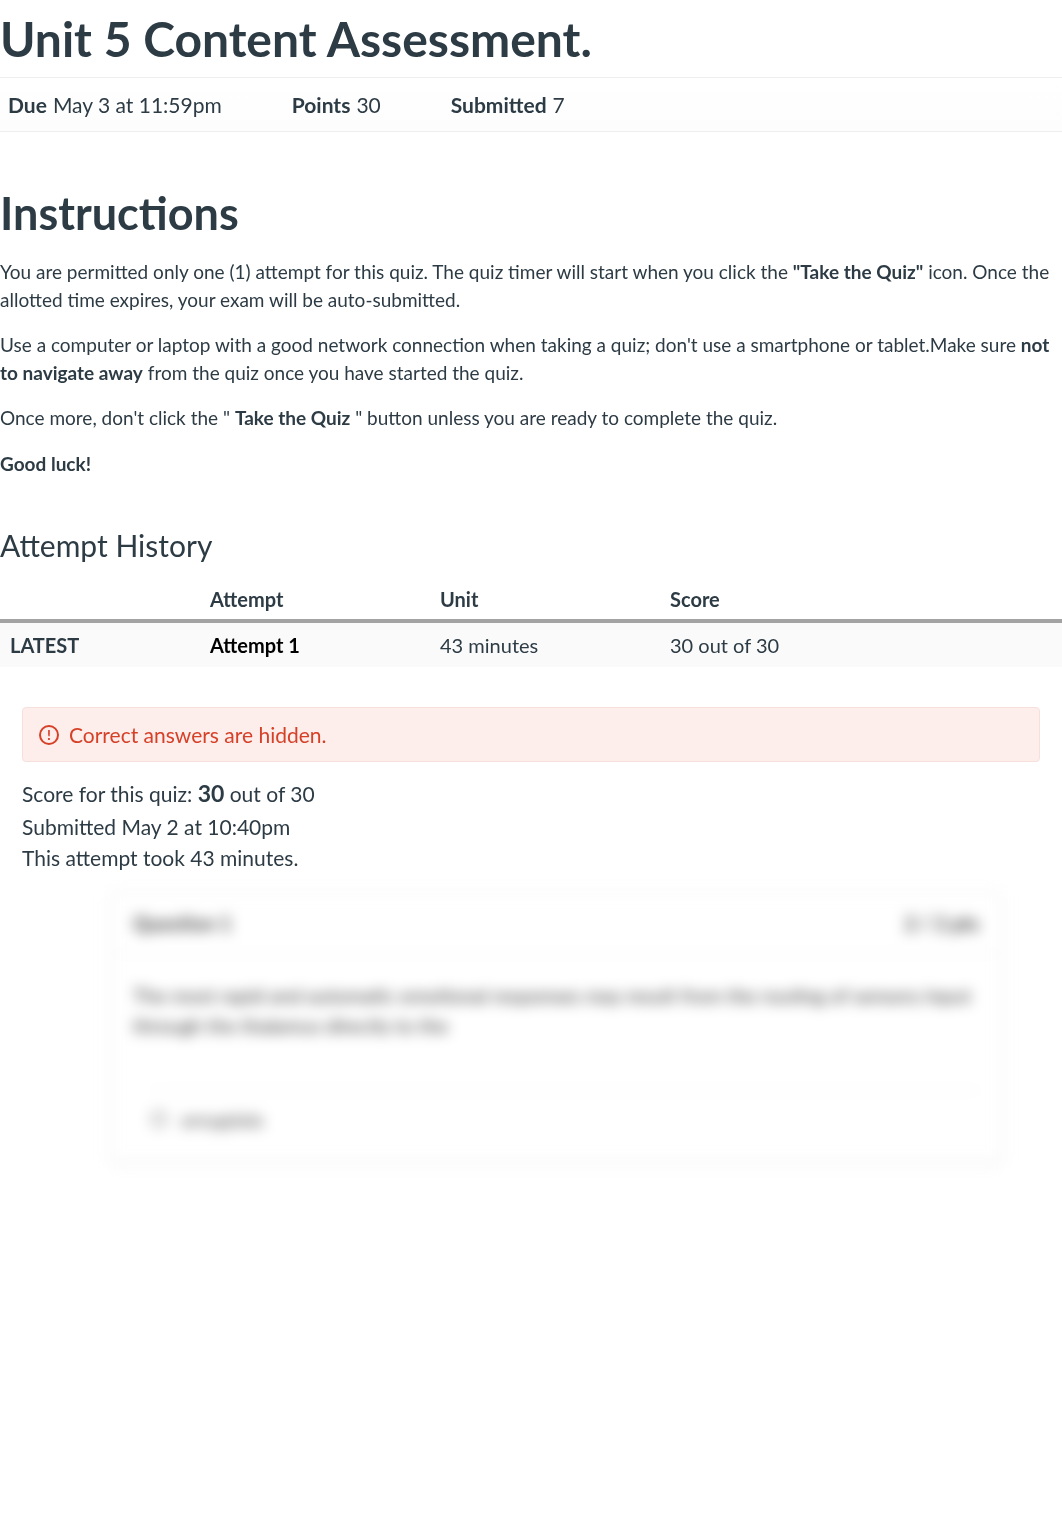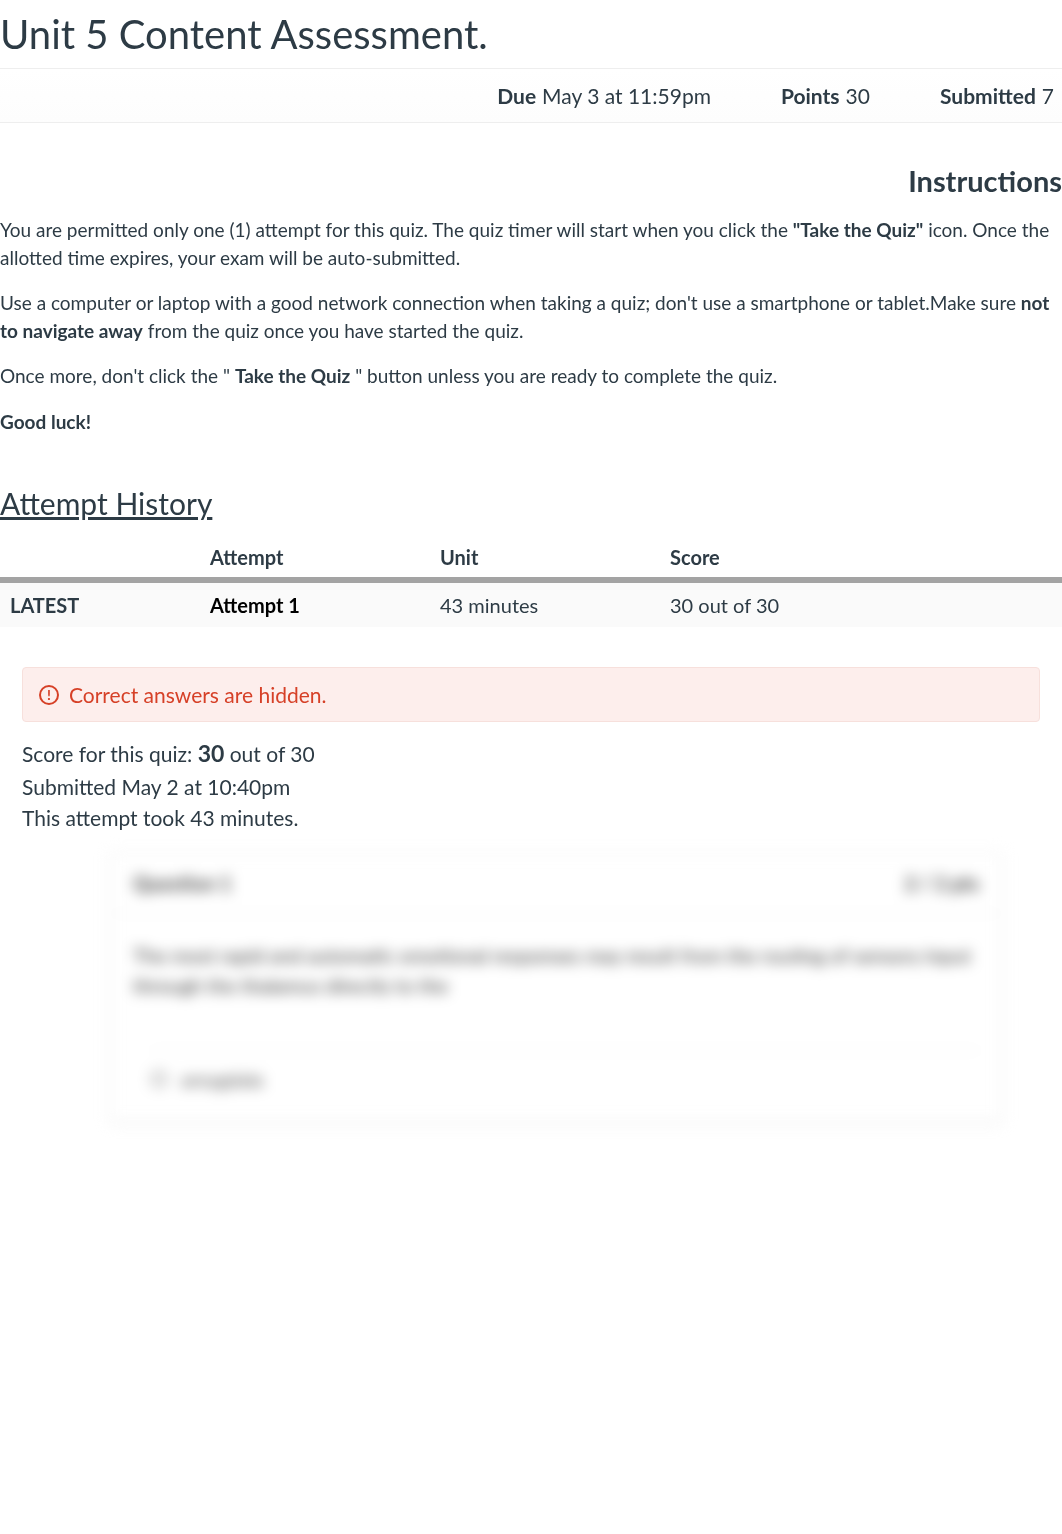--- a/index.html
+++ b/index.html
@@ -7,64 +7,61 @@
     margin: 0;
     padding: 0;
     font-family: "Lato", "Helvetica Neue", Helvetica, Arial, sans-serif;
     font-size: 16px;
     color: #2D3B45;
     background: #fff;
     width: 1062px;
   }
   .page { padding: 0 0 40px 0; }
   h1.title {
-    font-size: 40px;
-    font-weight: 400;
+    font-size: 48px;
+    font-weight: 700;
     margin: 10px 16px 10px 0;
     padding: 0;
   }
   .meta-bar {
     border-top: 1px solid #eee;
     border-bottom: 1px solid #eee;
     background: linear-gradient(#fff, #fdfdfd);
     padding: 14px 8px;
     font-size: 21px;
     display: flex;
     flex-wrap: wrap;
     gap: 60px 70px;
-    justify-content: flex-end;
   }
   .meta-item { white-space: nowrap; }
   .meta-item .label { font-weight: 700; margin-right: 6px; }
   .meta-item .value { font-weight: 400; }
   .meta-row2 { flex-basis: 100%; display:flex; margin-top:6px; }
   h2.instructions {
-    font-size: 29px;
+    font-size: 45px;
     font-weight: 700;
-    margin: 40px 0 18px 0;
-    text-align: right;
+    margin: 54px 0 18px 0;
   }
   .instr-body p { font-size: 19px; line-height: 1.45; margin: 0 0 18px 0; }
   .instr-body .bold { font-weight: 700; }
   h3.attempt-history {
     font-size: 30px;
     font-weight: 400;
     margin: 50px 0 16px 0;
-    text-decoration: underline;
   }
   table.attempts {
     width: 100%;
     border-collapse: collapse;
     font-size: 20px;
   }
   table.attempts thead th {
     text-align: left;
     font-weight: 700;
     padding: 8px 10px;
-    border-bottom: 6px solid #a3a3a3;
+    border-bottom: 4px solid #a3a3a3;
   }
   table.attempts tbody td {
     padding: 10px 10px;
     background: #fafafa;
     border-top: 1px solid #f0f0f0;
   }
   table.attempts .col-flag { width: 200px; font-weight:700; }
   table.attempts .col-attempt { width: 230px; }
   table.attempts .col-time { width: 230px; }
   .attempt-link { color: #000000; font-weight:700; text-decoration:none; }

